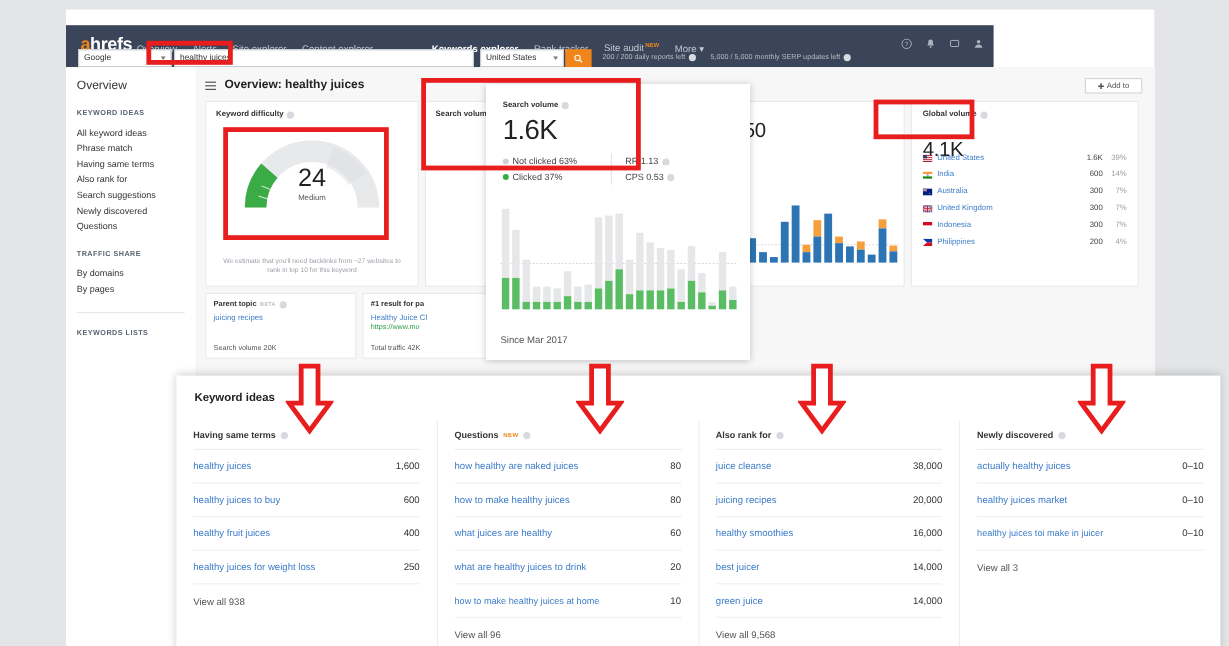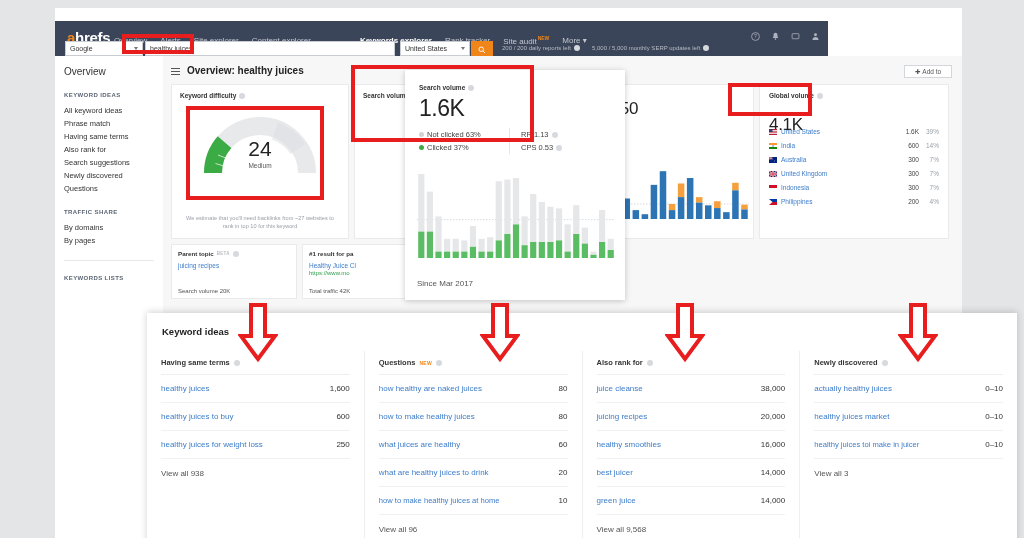--- a/index.html
+++ b/index.html
@@ -487,20 +487,24 @@
         </div>
         <div class="ki-row">
             <span class="kw">healthy juices</span>
             <span class="vol">1,600</span>
           </div>
         <div class="ki-row">
             <span class="kw">healthy juices to buy</span>
             <span class="vol">600</span>
           </div>
         <div class="ki-row">
+            <span class="kw">healthy fruit juices</span>
+            <span class="vol">400</span>
+          </div>
+        <div class="ki-row">
             <span class="kw">healthy juices for weight loss</span>
             <span class="vol">250</span>
           </div>
         <div class="ki-viewall">View all 938</div>
       </div>
 
       <div class="ki-col">
         <div class="ki-head">
           <span>Questions</span>
           <span class="tag-new">NEW</span>

